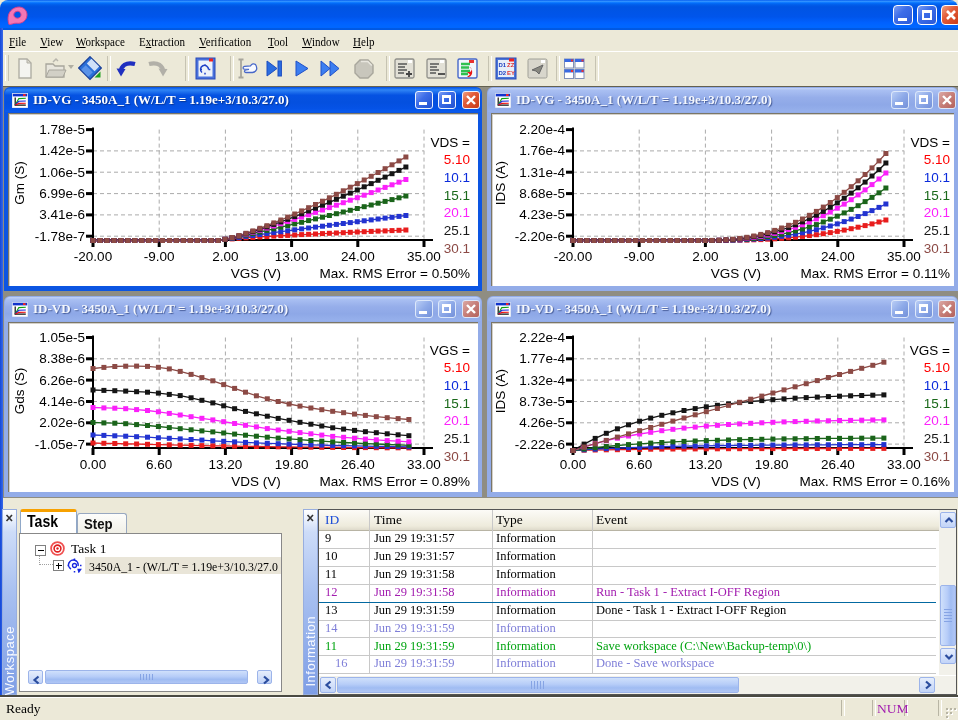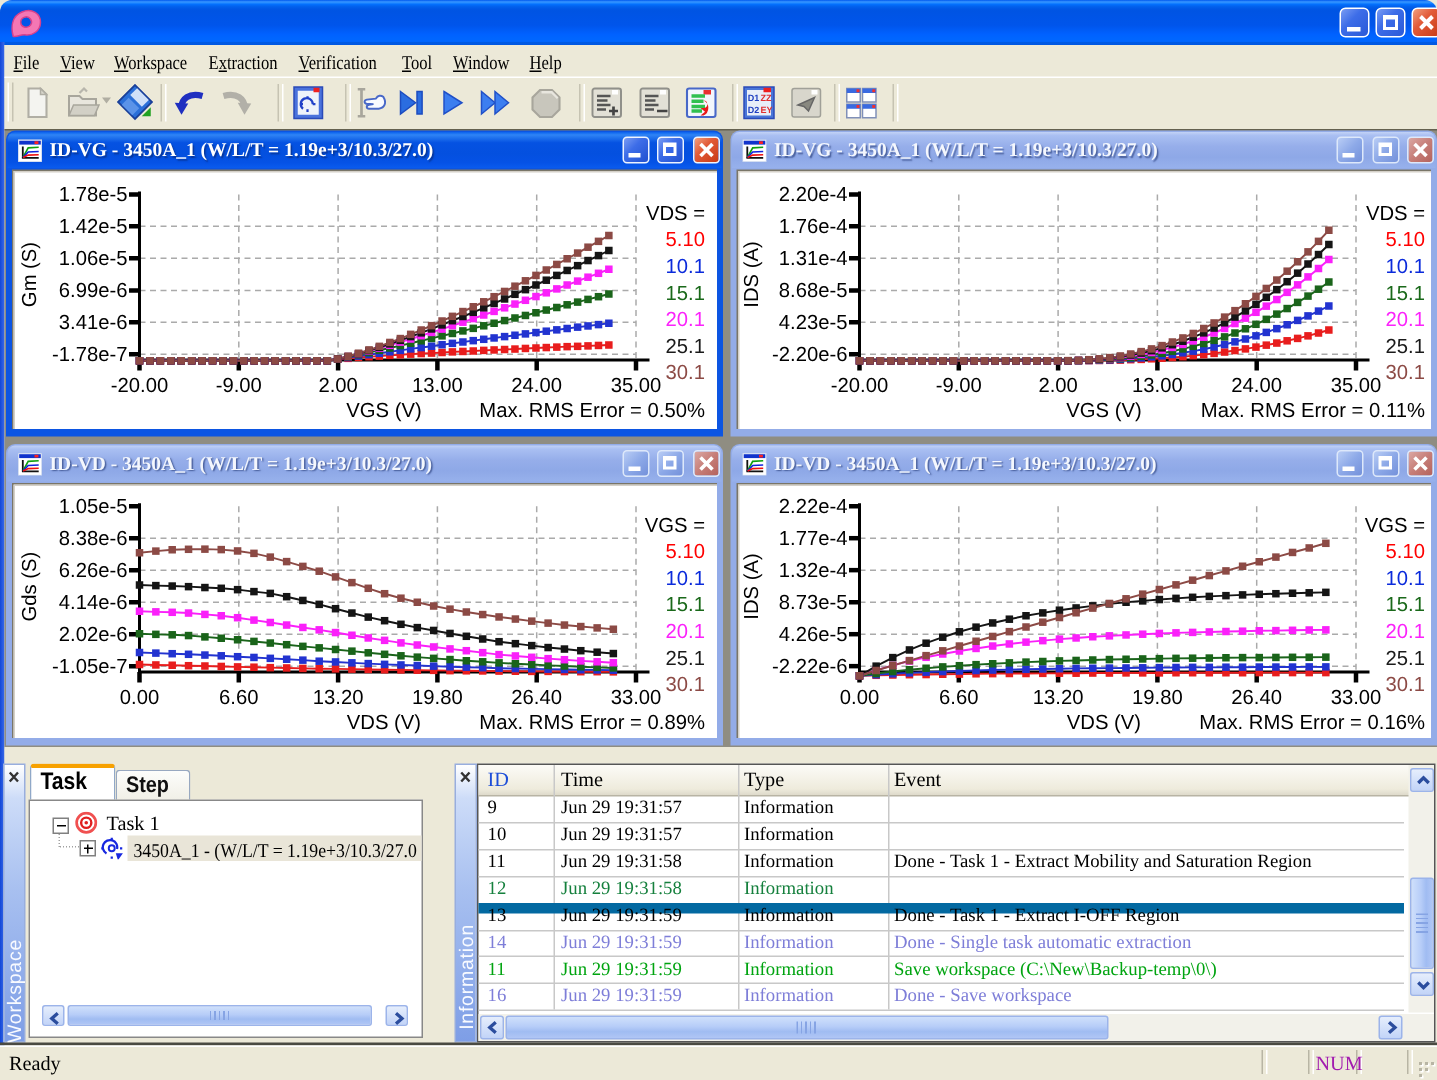--- a/index.html
+++ b/index.html
@@ -1432,47 +1432,46 @@
       </div>
       <div style="position:absolute;left:319px;top:548.2px;width:617px;height:17.85px;border-bottom:1px solid #c8c8c8;color:#000000">
         <span style="position:absolute;left:6px;top:1px">10</span>
         <span style="position:absolute;left:55px;top:1px">Jun 29 19:31:57</span>
         <span style="position:absolute;left:177px;top:1px">Information</span>
       </div>
       <div style="position:absolute;left:319px;top:566.1px;width:617px;height:17.85px;border-bottom:1px solid #c8c8c8;color:#000000">
         <span style="position:absolute;left:6px;top:1px">11</span>
         <span style="position:absolute;left:55px;top:1px">Jun 29 19:31:58</span>
         <span style="position:absolute;left:177px;top:1px">Information</span>
-        <span style="position:absolute;left:277px;top:1px">Done - Task 1 - Extract Mobility and Saturation Region</span>
-      </div>
-      <div style="position:absolute;left:319px;top:583.9px;width:617px;height:17.85px;border-bottom:7px solid #0369a1;color:#15803d">
+      </div>
+      <div style="position:absolute;left:319px;top:583.9px;width:617px;height:17.85px;border-bottom:1px solid #0369a1;color:#a21caf">
         <span style="position:absolute;left:6px;top:1px">12</span>
         <span style="position:absolute;left:55px;top:1px">Jun 29 19:31:58</span>
         <span style="position:absolute;left:177px;top:1px">Information</span>
+        <span style="position:absolute;left:277px;top:1px">Run - Task 1 - Extract I-OFF Region</span>
       </div>
       <div style="position:absolute;left:319px;top:601.8px;width:617px;height:17.85px;border-bottom:1px solid #c8c8c8;color:#000000">
         <span style="position:absolute;left:6px;top:1px">13</span>
         <span style="position:absolute;left:55px;top:1px">Jun 29 19:31:59</span>
         <span style="position:absolute;left:177px;top:1px">Information</span>
         <span style="position:absolute;left:277px;top:1px">Done - Task 1 - Extract I-OFF Region</span>
       </div>
       <div style="position:absolute;left:319px;top:619.6px;width:617px;height:17.85px;border-bottom:1px solid #c8c8c8;color:#7e7ed8">
         <span style="position:absolute;left:6px;top:1px">14</span>
         <span style="position:absolute;left:55px;top:1px">Jun 29 19:31:59</span>
         <span style="position:absolute;left:177px;top:1px">Information</span>
-        <span style="position:absolute;left:277px;top:1px">Done - Single task automatic extraction</span>
       </div>
       <div style="position:absolute;left:319px;top:637.5px;width:617px;height:17.85px;border-bottom:1px solid #c8c8c8;color:#00a410">
         <span style="position:absolute;left:6px;top:1px">11</span>
         <span style="position:absolute;left:55px;top:1px">Jun 29 19:31:59</span>
         <span style="position:absolute;left:177px;top:1px">Information</span>
         <span style="position:absolute;left:277px;top:1px">Save workspace (C:\New\Backup-temp\0\)</span>
       </div>
       <div style="position:absolute;left:319px;top:655.4px;width:617px;height:17.85px;border-bottom:1px solid #c8c8c8;color:#7e7ed8">
-        <span style="position:absolute;left:6px;top:1px">16</span>
+        <span style="position:absolute;left:16px;top:1px">16</span>
         <span style="position:absolute;left:55px;top:1px">Jun 29 19:31:59</span>
         <span style="position:absolute;left:177px;top:1px">Information</span>
         <span style="position:absolute;left:277px;top:1px">Done - Save workspace</span>
       </div>
     </div>
     <div style="position:absolute;left:939px;top:510px;width:17px;height:165px;background:#f2f1ea"></div>
     <div style="position:absolute;left:940px;top:512px;width:16px;height:16px;background:linear-gradient(180deg,#e6eefc,#c2d4f8);border:1px solid #9cb4ea;border-radius:2px;box-sizing:border-box"><svg width="14" height="14" viewBox="0 0 14 14">
         <path d="M4.5 9 L8 5.5 L11.5 9" fill="none" stroke="#2b4d9e" stroke-width="2.2"></path>
       </svg></div>
     <div style="position:absolute;left:940px;top:648px;width:16px;height:16px;background:linear-gradient(180deg,#e6eefc,#c2d4f8);border:1px solid #9cb4ea;border-radius:2px;box-sizing:border-box"><svg width="14" height="14" viewBox="0 0 14 14">

